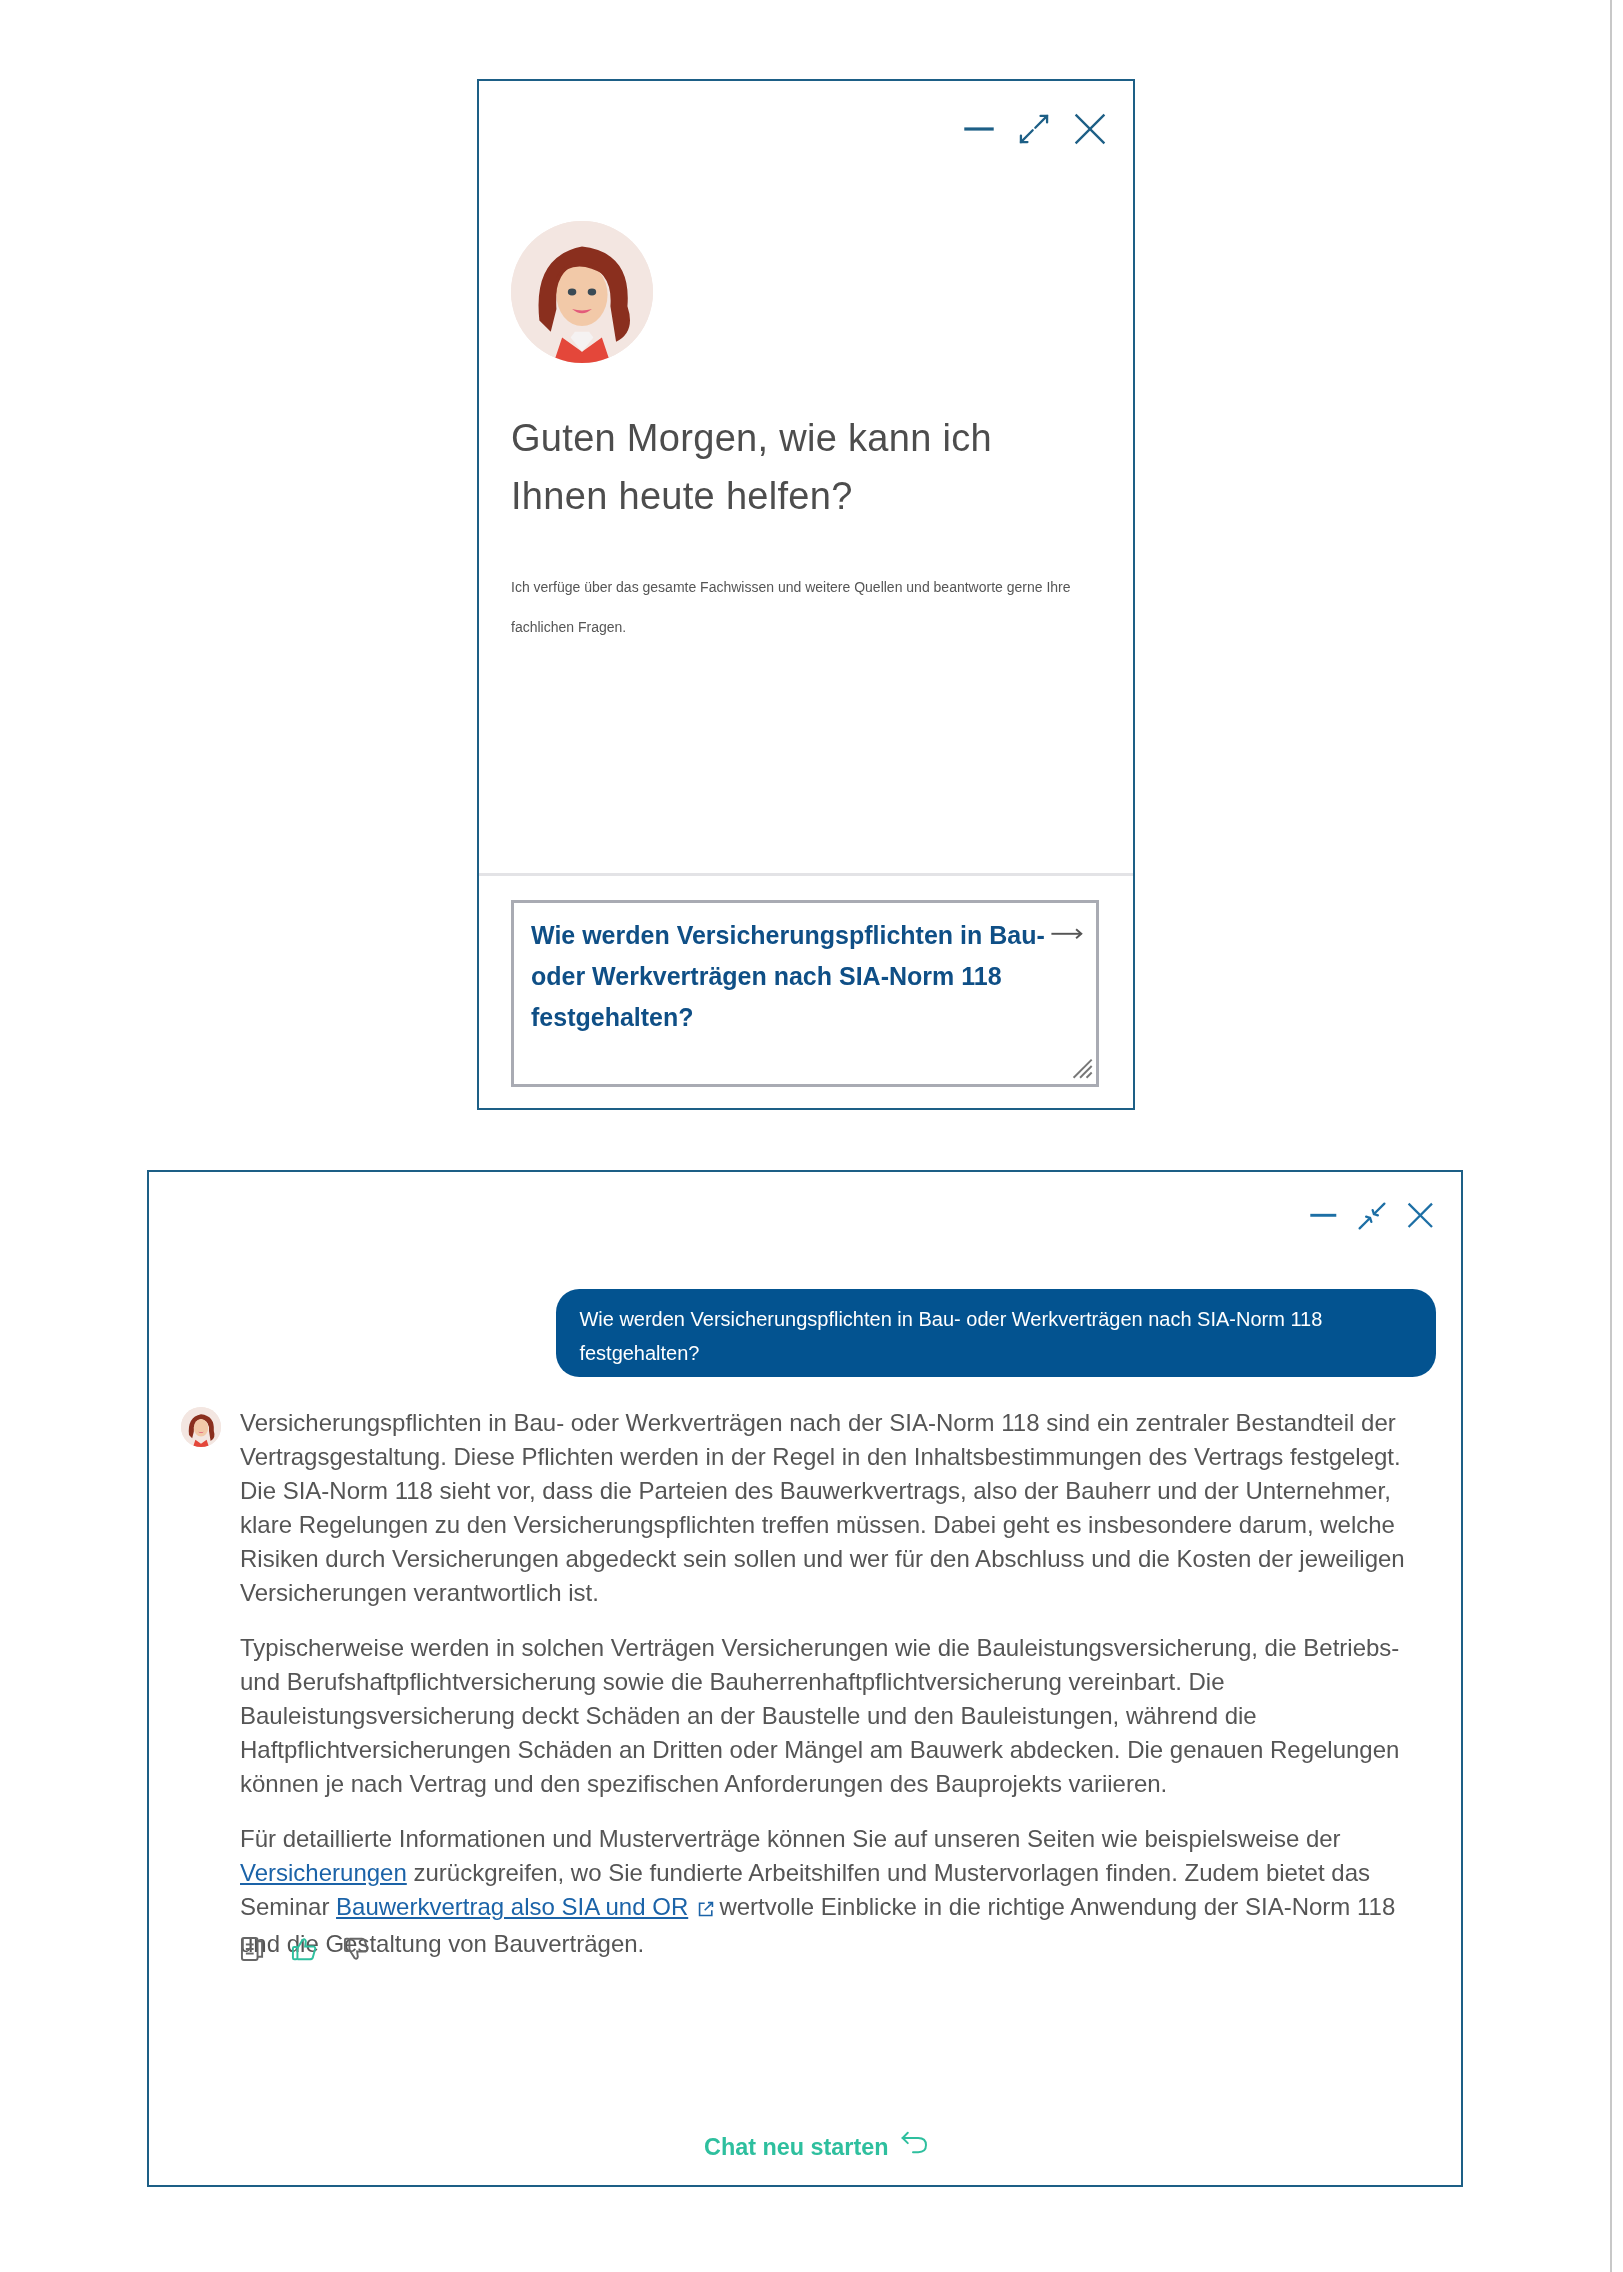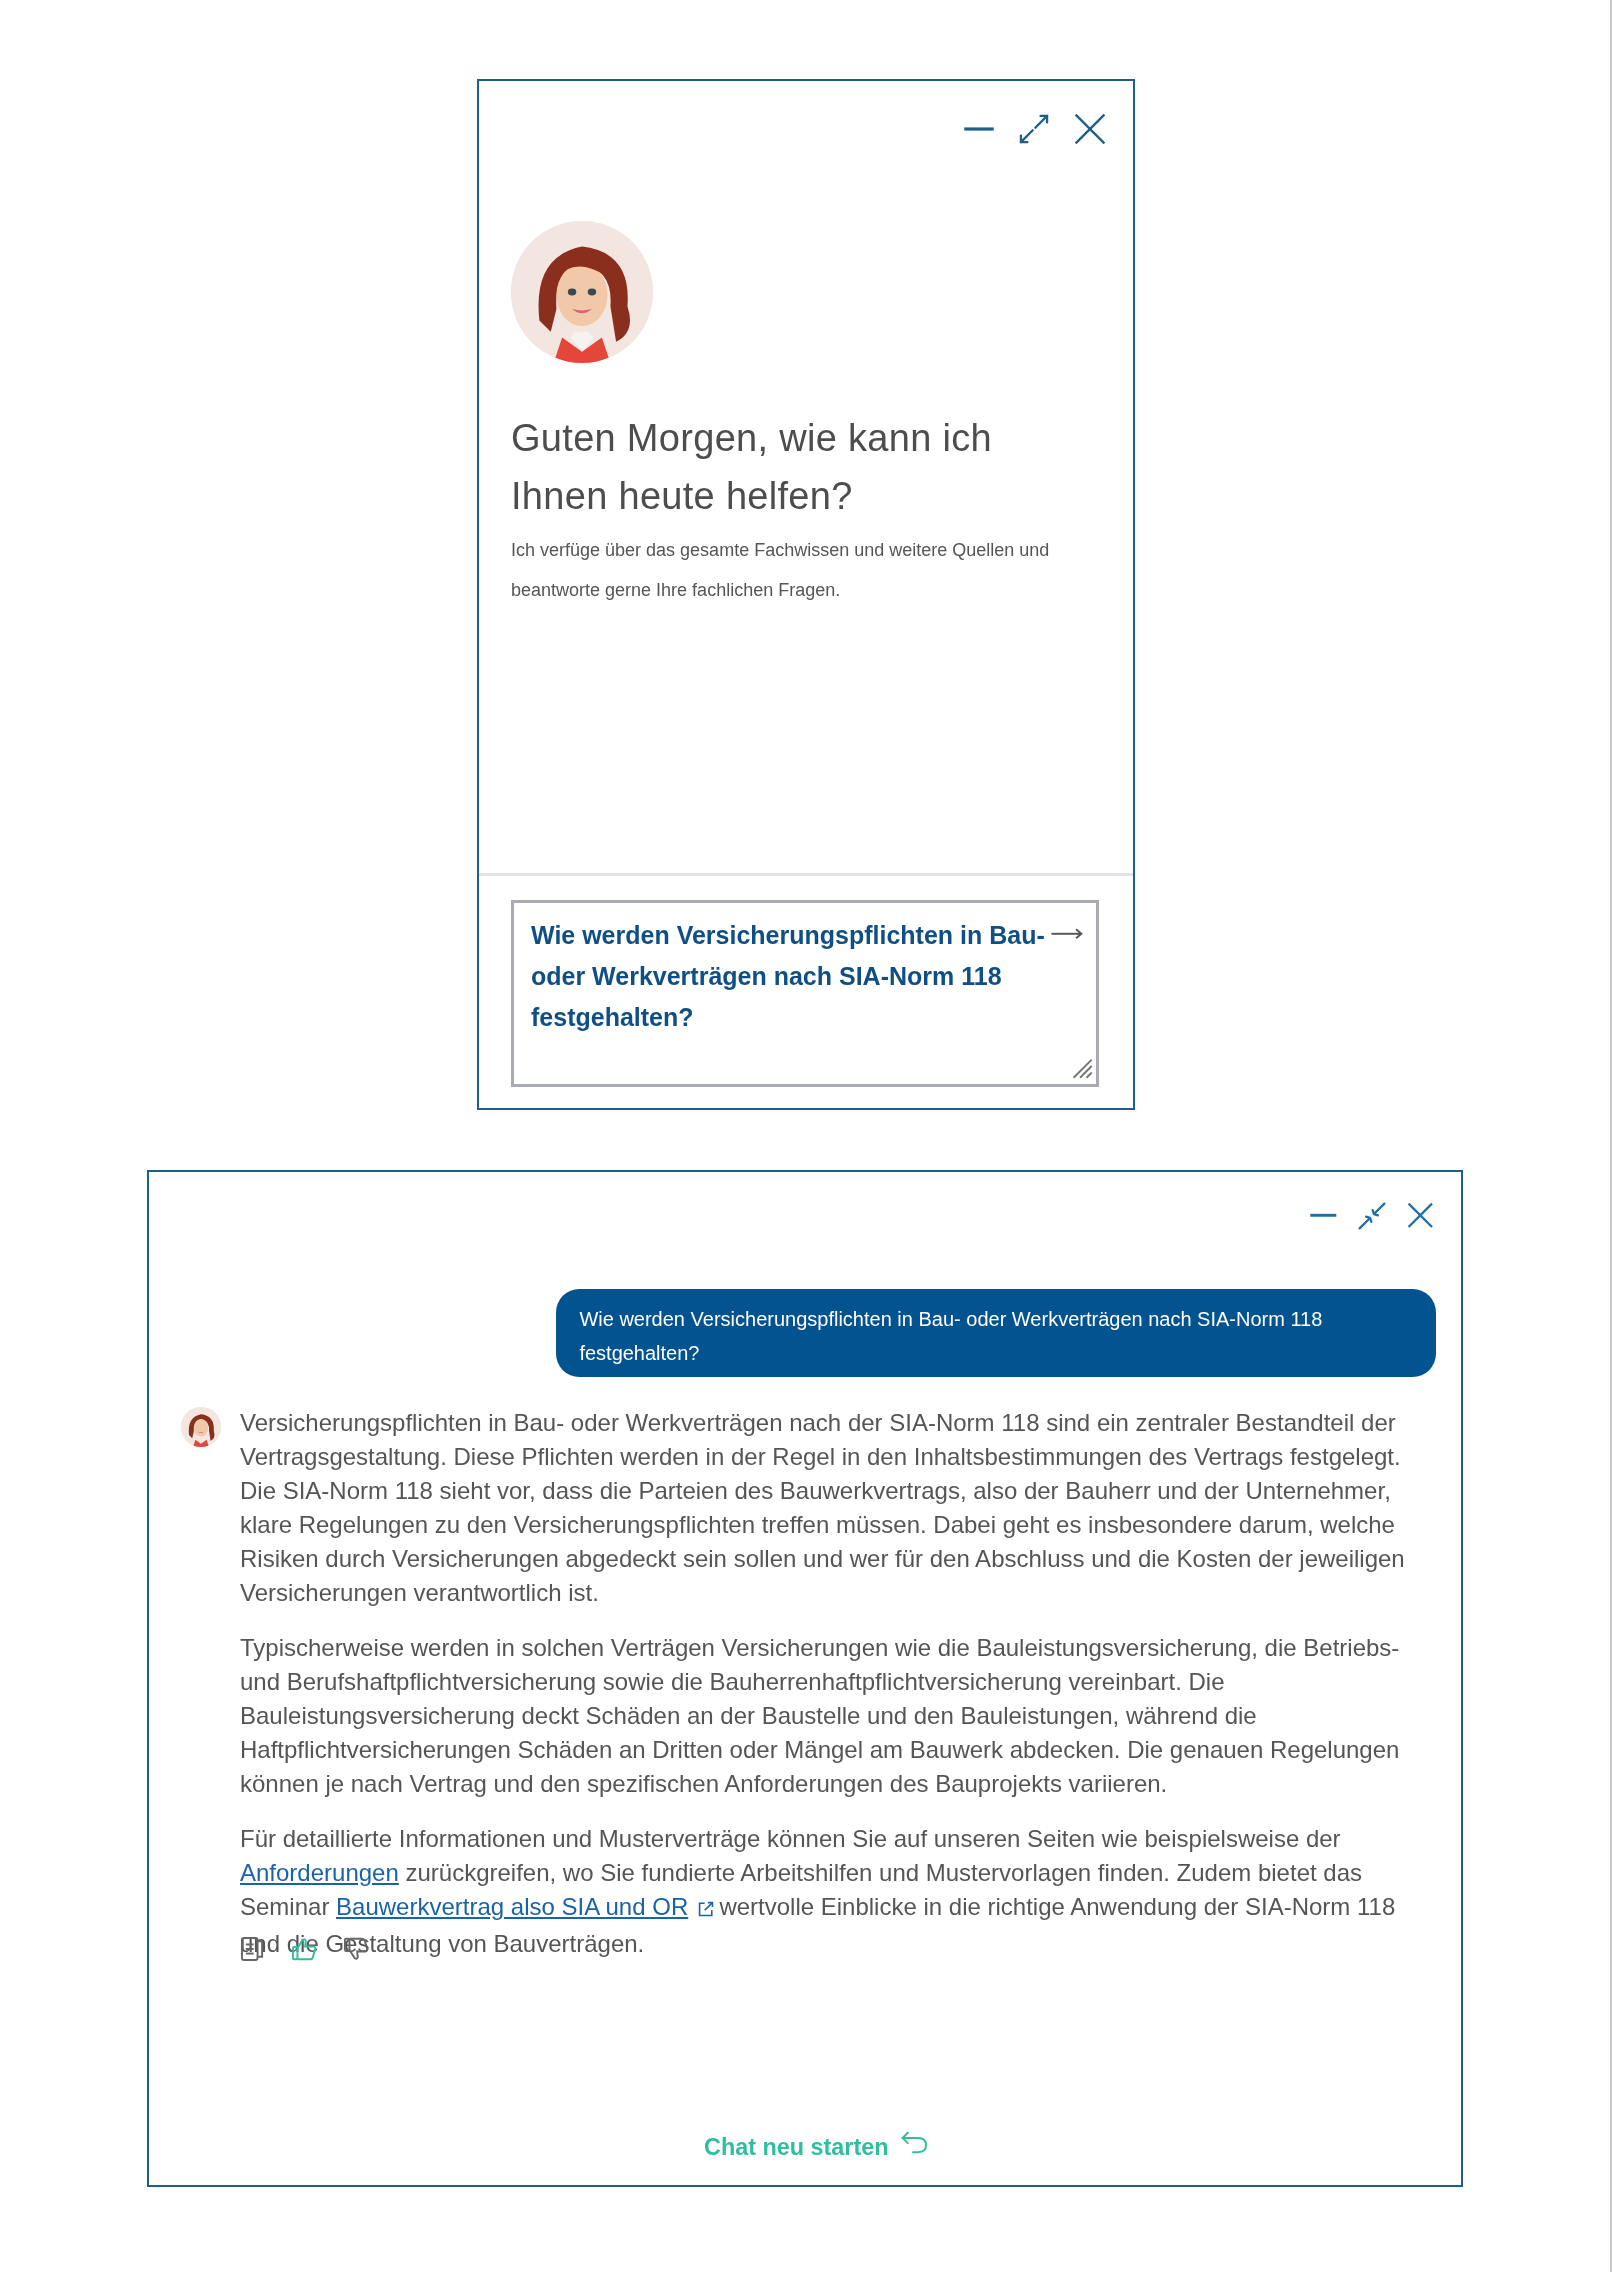--- a/index.html
+++ b/index.html
@@ -32,22 +32,22 @@
   .avatar-big {
     position:absolute; left:32px; top:140px; width:142px; height:142px;
     border-radius:50%; overflow:hidden; background:#f3e6e1;
   }
   .greeting {
     position:absolute; left:32px; top:328px; width:584px;
     font-size:38px; line-height:58px; color:#4d4d4d; font-weight:400;
     letter-spacing:0.3px;
   }
   .intro {
-    position:absolute; left:32px; top:449px; width:584px;
-    font-size:18px; line-height:40px; color:#555;
+    position:absolute; left:32px; top:486px; width:584px;
+    font-size:14px; line-height:40px; color:#555;
   }
   .divider {
     position:absolute; left:0; right:0; top:792px; height:3.2px; background:#e3e3e6;
   }
   .input-box {
     position:absolute; left:32px; top:819px; width:588px; height:187px;
     border:3.2px solid #a9abb3; box-sizing:border-box; background:#fff;
   }
   .input-text {
     position:absolute; left:17px; top:11.7px; width:519px;
@@ -178,21 +178,21 @@
       <path d="M20 70 Q15 25 50 18 Q85 22 82 60 Q88 78 74 85 L70 60 Q72 35 50 30 Q30 35 32 62 L28 78 Z" fill="#8a2f1e"></path>
       <ellipse cx="50" cy="52" rx="18" ry="22" fill="#f2c9a8"></ellipse>
       <path d="M43 62 Q50 68 57 62 Q50 64 43 62Z" fill="#e35a7a"></path>
       <path d="M30 100 L36 82 L50 92 L64 82 L70 100Z" fill="#e4473a"></path>
     </svg>
   </div>
 
   <div class="bot-message">
     <p>Versicherungspflichten in Bau- oder Werkverträgen nach der SIA-Norm 118 sind ein zentraler Bestandteil der Vertragsgestaltung. Diese Pflichten werden in der Regel in den Inhaltsbestimmungen des Vertrags festgelegt. Die SIA-Norm 118 sieht vor, dass die Parteien des Bauwerkvertrags, also der Bauherr und der Unternehmer, klare Regelungen zu den Versicherungspflichten treffen müssen. Dabei geht es insbesondere darum, welche Risiken durch Versicherungen abgedeckt sein sollen und wer für den Abschluss und die Kosten der jeweiligen Versicherungen verantwortlich ist.</p>
     <p>Typischerweise werden in solchen Verträgen Versicherungen wie die Bauleistungsversicherung, die Betriebs- und Berufshaftpflichtversicherung sowie die Bauherrenhaftpflichtversicherung vereinbart. Die Bauleistungsversicherung deckt Schäden an der Baustelle und den Bauleistungen, während die Haftpflichtversicherungen Schäden an Dritten oder Mängel am Bauwerk abdecken. Die genauen Regelungen können je nach Vertrag und den spezifischen Anforderungen des Bauprojekts variieren.</p>
-    <p><span>Für detaillierte Informationen und Musterverträge können Sie auf unseren Seiten wie beispielsweise der </span><a>Anforderungen</a><span> zurückgreifen, wo Sie fundierte Arbeitshilfen und Mustervorlagen finden. Zudem bietet das Seminar </span><a>Bauwerkvertrag also SIA und OR</a>
+    <p><span>Für detaillierte Informationen und Musterverträge können Sie auf unseren Seiten wie beispielsweise der </span><a>Versicherungen</a><span> zurückgreifen, wo Sie fundierte Arbeitshilfen und Mustervorlagen finden. Zudem bietet das Seminar </span><a>Bauwerkvertrag also SIA und OR</a>
       <span class="ext-link-icon"><svg width="18" height="18" viewBox="0 0 28 28" fill="none" stroke="#1b63a8" stroke-width="2.5">
             <path d="M12 5 H4 V24 H23 V16"></path>
             <line x1="12" y1="16" x2="24" y2="4"></line>
             <polyline points="17,4 24,4 24,11"></polyline>
           </svg></span><span>wertvolle Einblicke in die richtige Anwendung der SIA-Norm 118 und die Gestaltung von Bauverträgen.</span></p>
   </div>
 
   <div class="feedback-row">
     <span>
       <svg width="26" height="26" viewBox="0 0 40 40" fill="none" stroke="#666" stroke-width="3">

